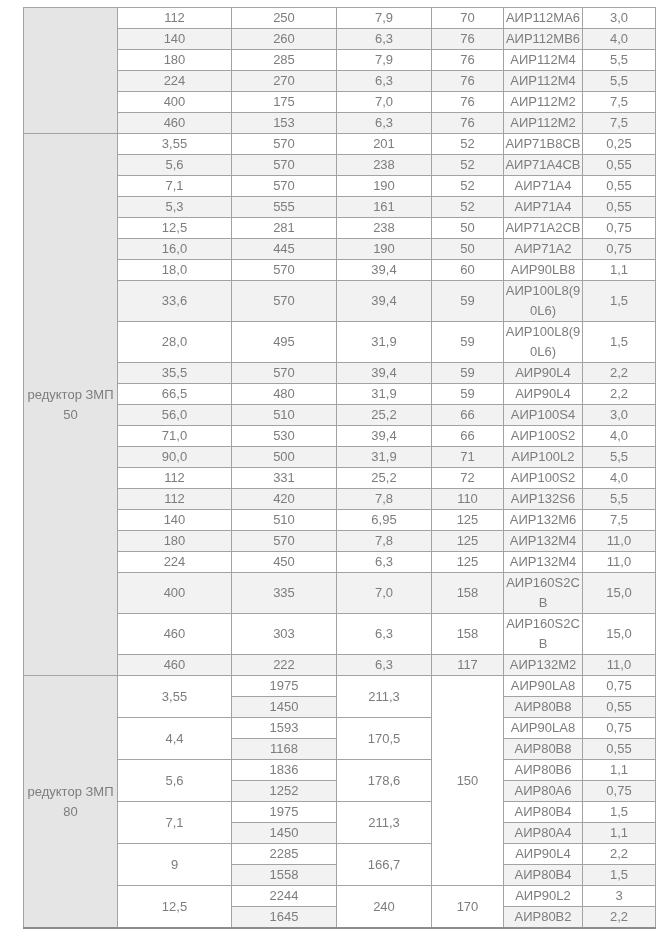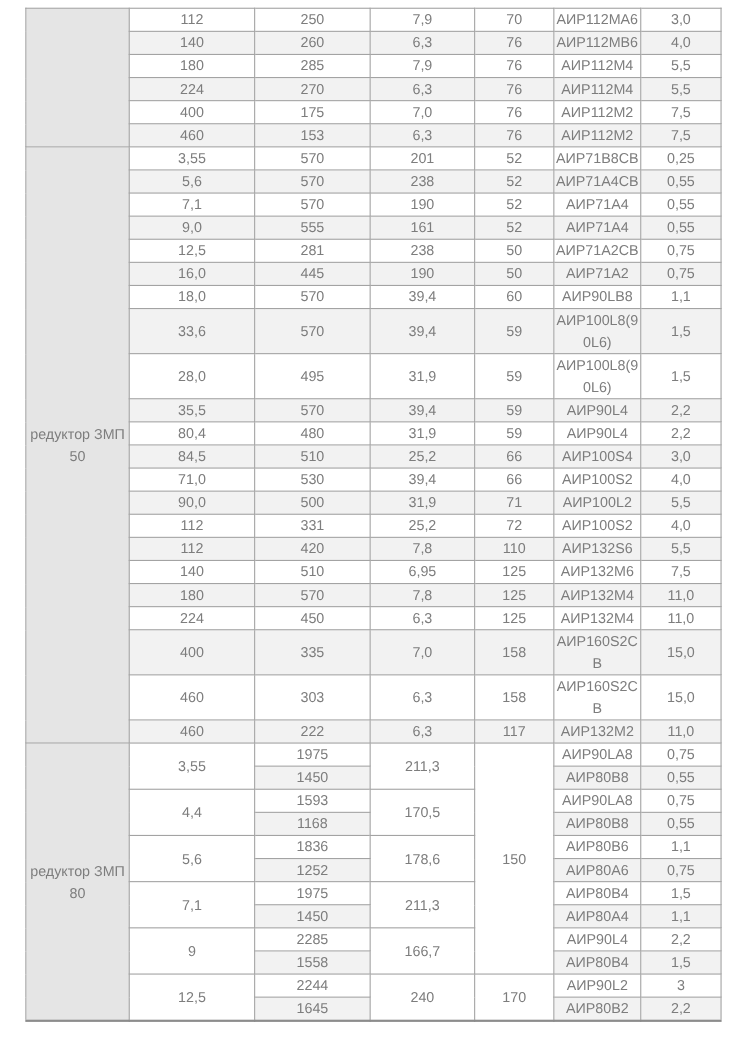--- a/index.html
+++ b/index.html
@@ -125,21 +125,21 @@
         </tr>
         <tr>
           <td>7,1</td>
           <td>570</td>
           <td>190</td>
           <td>52</td>
           <td>АИР71А4</td>
           <td>0,55</td>
         </tr>
         <tr>
-          <td class="stripe">9,0</td>
+          <td class="stripe">5,3</td>
           <td class="stripe">555</td>
           <td class="stripe">161</td>
           <td class="stripe">52</td>
           <td class="stripe">АИР71А4</td>
           <td class="stripe">0,55</td>
         </tr>
         <tr>
           <td>12,5</td>
           <td>281</td>
           <td>238</td>
@@ -183,29 +183,29 @@
         </tr>
         <tr>
           <td class="stripe">35,5</td>
           <td class="stripe">570</td>
           <td class="stripe">39,4</td>
           <td class="stripe">59</td>
           <td class="stripe">АИР90L4</td>
           <td class="stripe">2,2</td>
         </tr>
         <tr>
-          <td>80,4</td>
+          <td>66,5</td>
           <td>480</td>
           <td>31,9</td>
           <td>59</td>
           <td>АИР90L4</td>
           <td>2,2</td>
         </tr>
         <tr>
-          <td class="stripe">84,5</td>
+          <td class="stripe">56,0</td>
           <td class="stripe">510</td>
           <td class="stripe">25,2</td>
           <td class="stripe">66</td>
           <td class="stripe">АИР100S4</td>
           <td class="stripe">3,0</td>
         </tr>
         <tr>
           <td>71,0</td>
           <td>530</td>
           <td>39,4</td>

